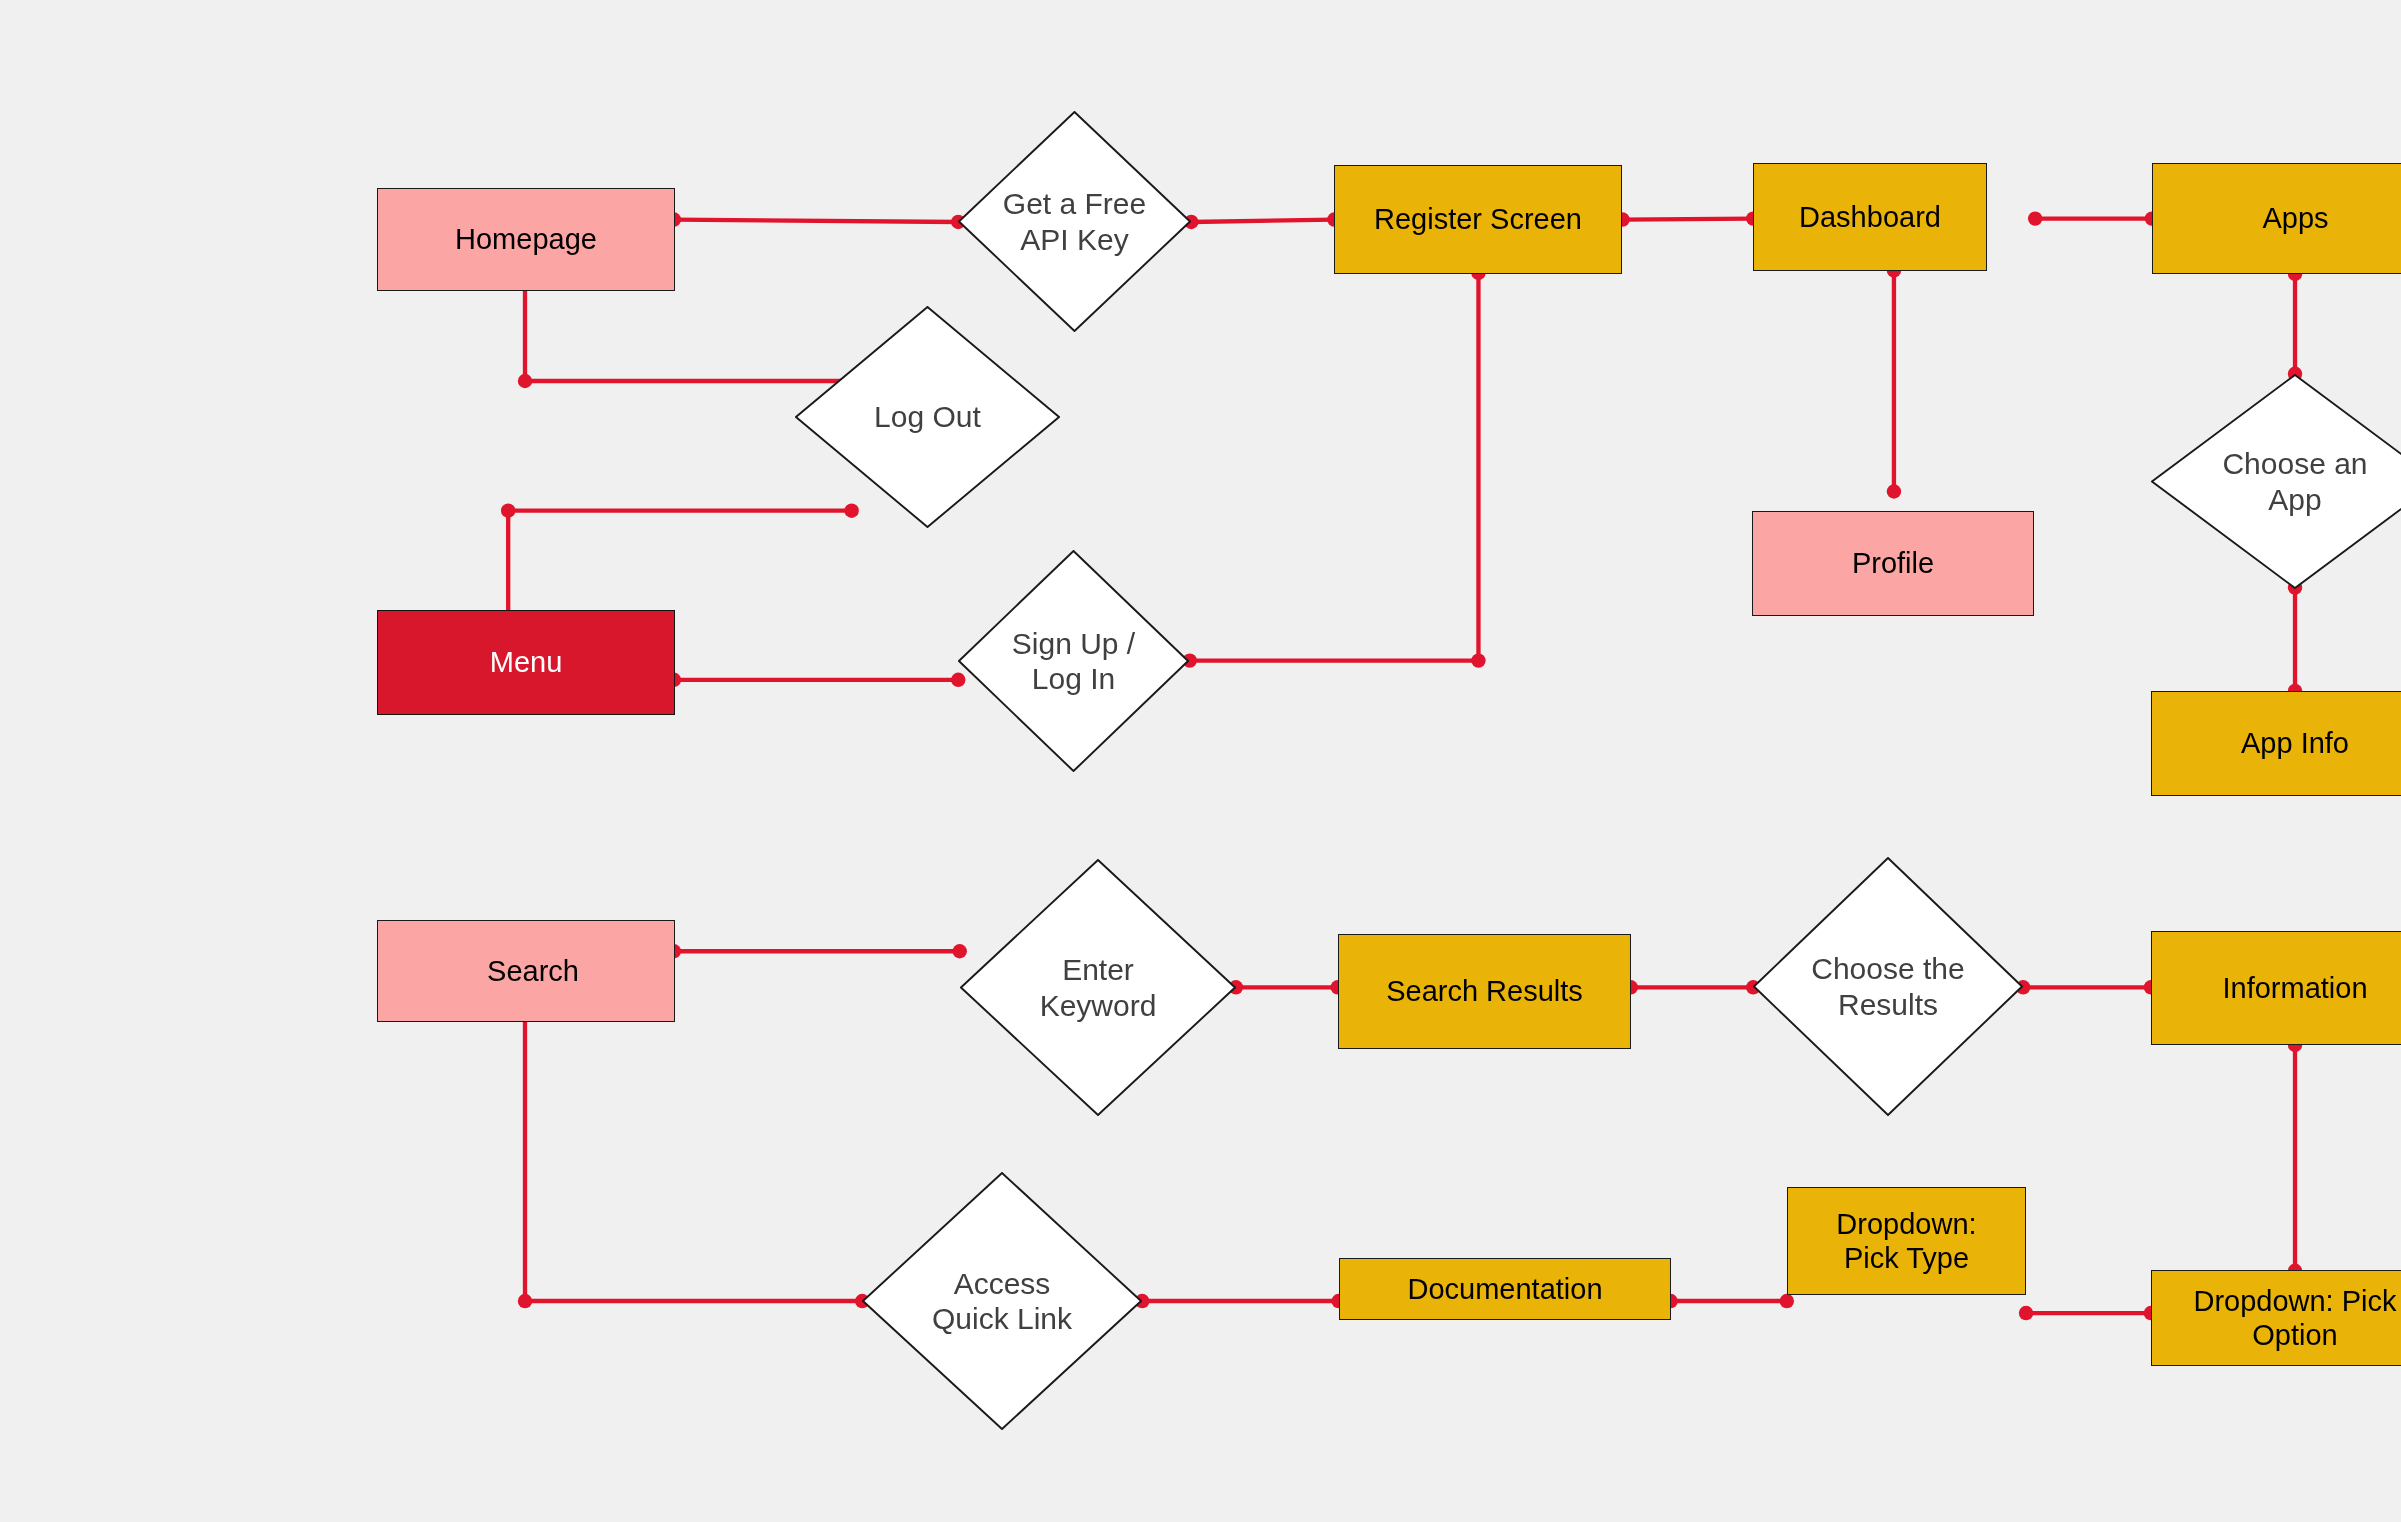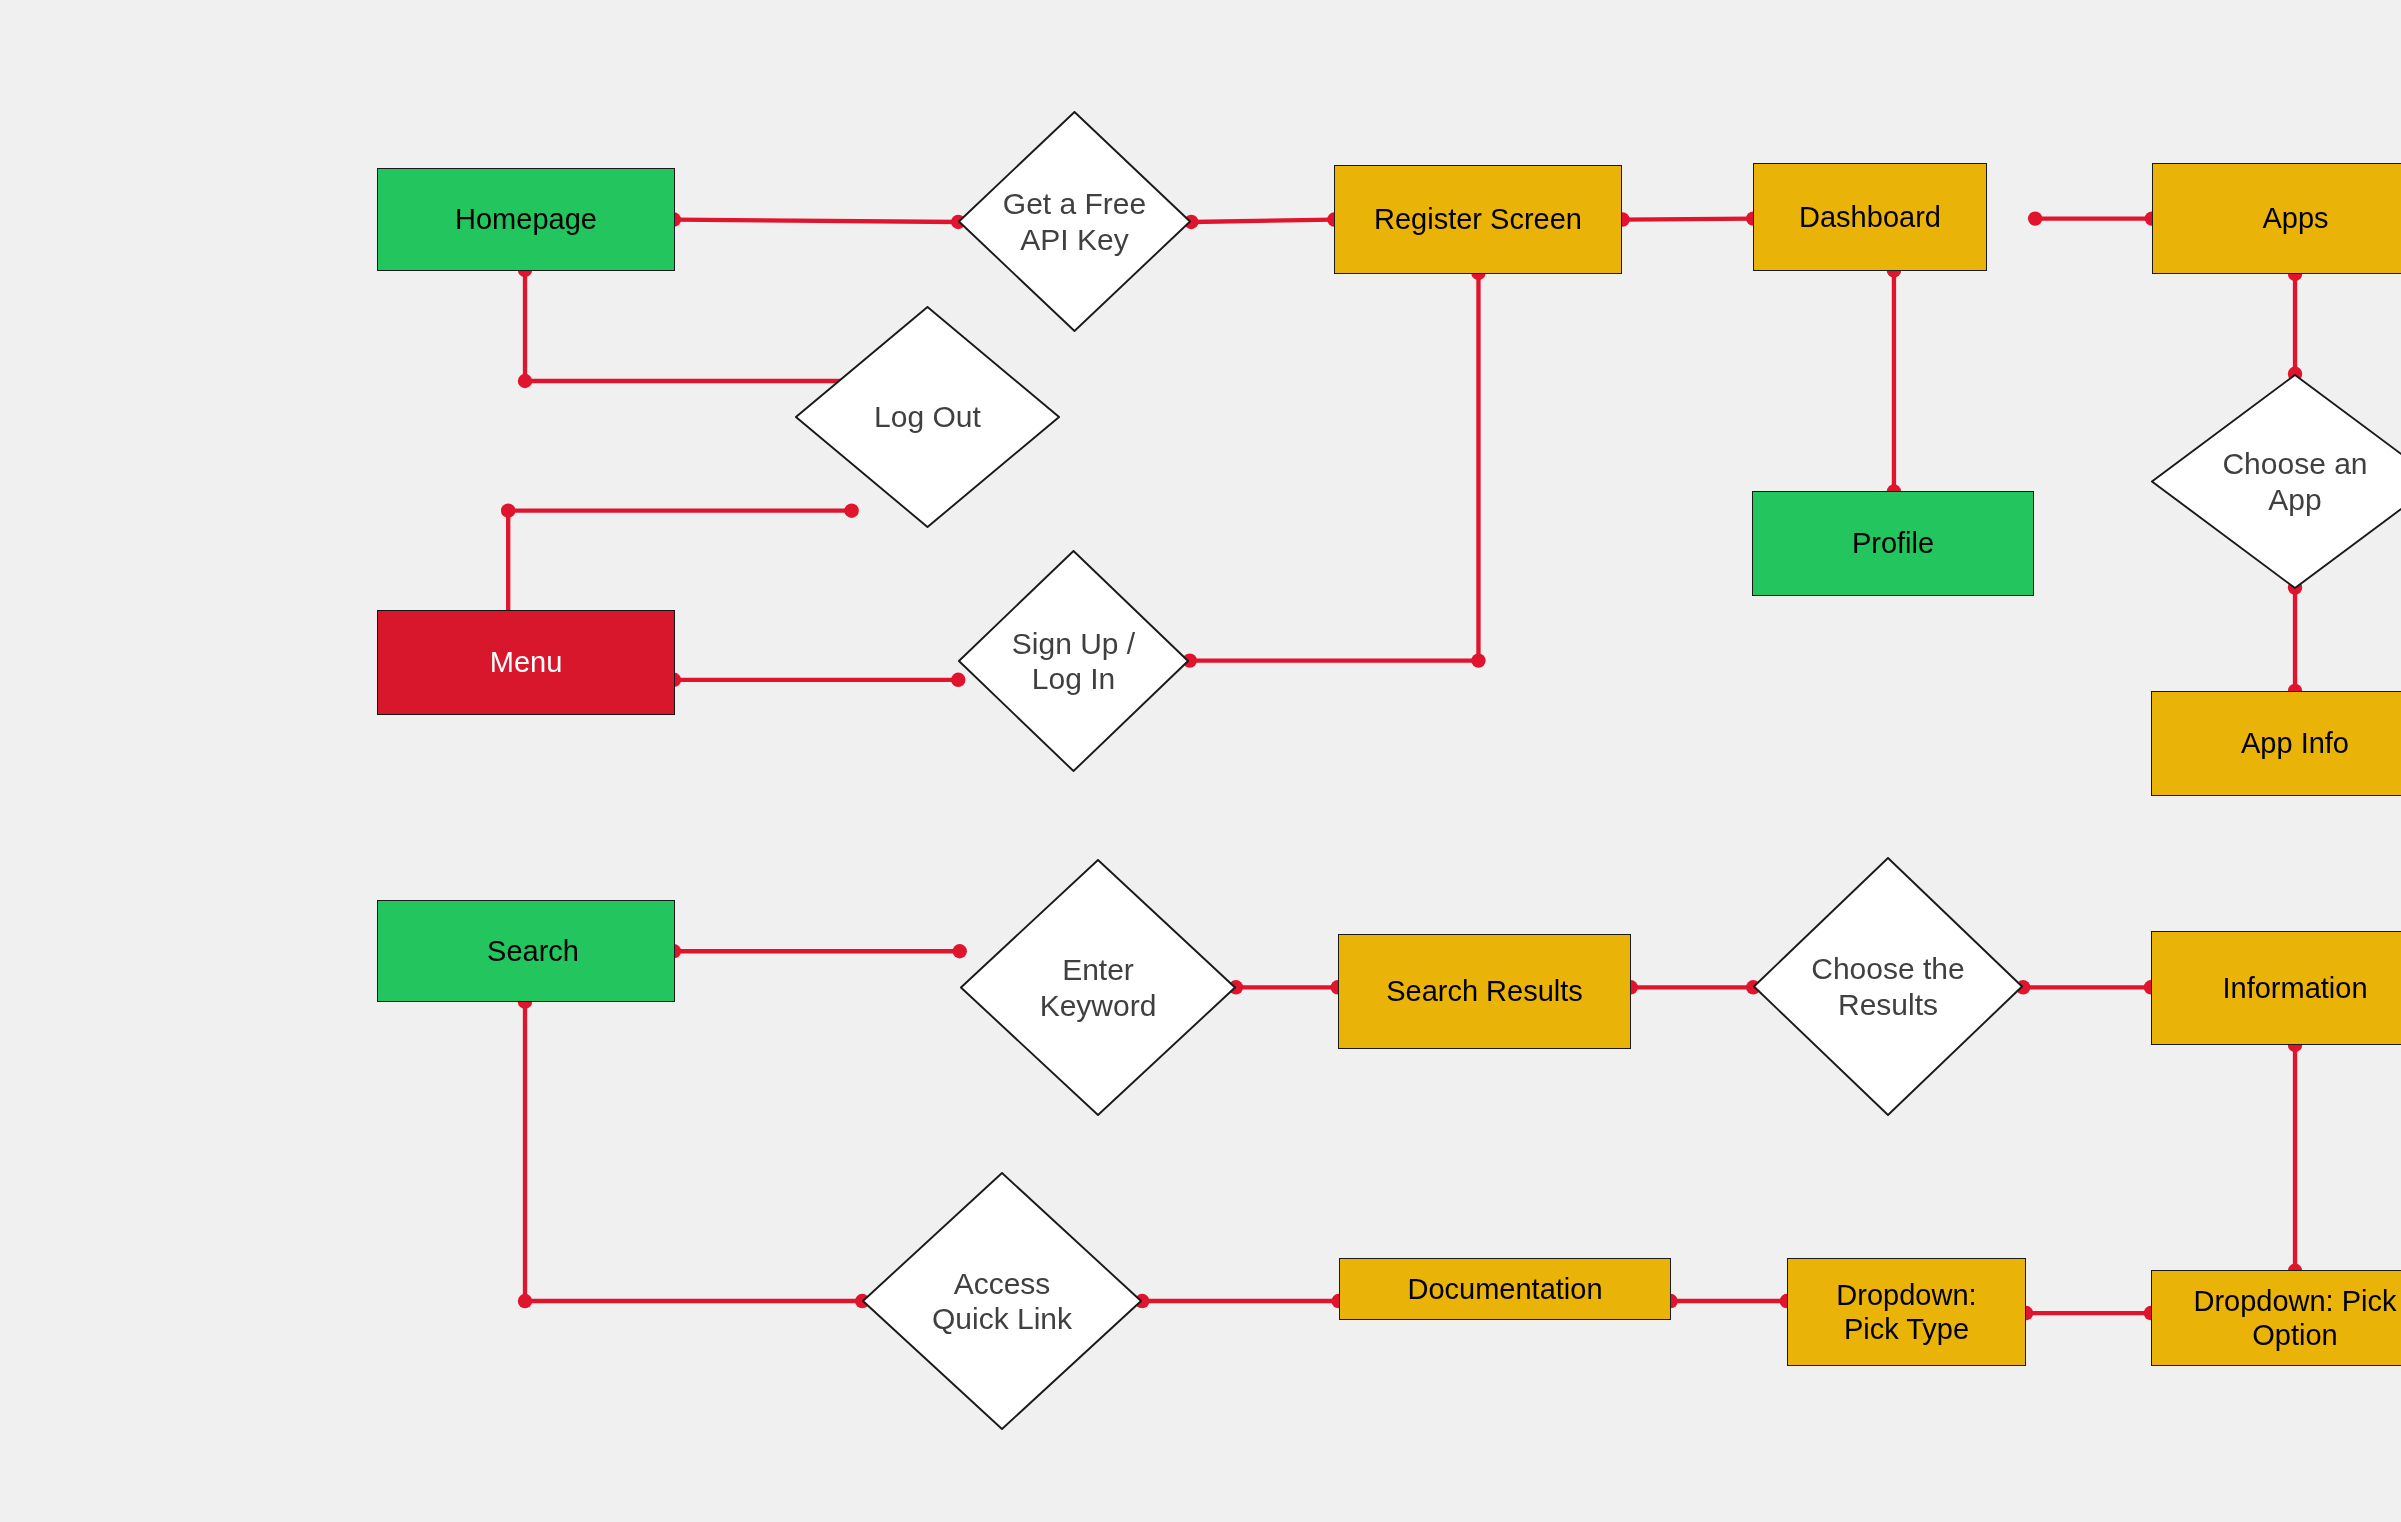--- a/index.html
+++ b/index.html
@@ -1,21 +1,21 @@
 <!DOCTYPE html>
 <html style="font-size:7.7px"><head>
 <meta charset="utf-8">
 <style>
   html,body{margin:0;padding:0;background:#f0f0f0;}
   body{font-family:"Liberation Sans", sans-serif;}
   #stage{position:relative;width:3602px;height:1523px;background:#f0f0f0;overflow:hidden;}
   #wires{position:absolute;left:0;top:0;width:3602px;height:1523px;}
   .node{position:absolute;box-sizing:border-box;display:flex;align-items:center;justify-content:center;text-align:center;line-height:1.18;}
   .rect{border:1.9px solid #1a1a1a;background:#eab308;color:#000;font-family:"Liberation Sans Narrow","Liberation Sans",sans-serif;font-stretch:condensed;font-size:29px;}
-  .rect.blue{background:#22c55e;}
+  .rect.blue{background:#fca5a5;margin-top:20px;}
   .rect.redfill{background:#d9172c;color:#ffffff;border-color:#141414;}
   .dia{background:transparent;color:#404040;font-family:"Liberation Sans",sans-serif;font-size:30px;}
   .dia .lbl{position:relative;z-index:2;width:72%;}
   .dia svg{position:absolute;left:0;top:0;width:100%;height:100%;z-index:1;}
   .rect .lbl{width:94%;}
 </style>
 </head>
 <body>
 
 <div id="stage">
@@ -226,21 +226,21 @@
         <polygon points="291.5,2 581,269 291.5,536 2,269" fill="#ffffff" stroke="#1a1a1a" stroke-width="4"></polygon>
       </svg>
     <span class="lbl" style="white-space:pre-line;">Access
 Quick Link</span>
   </div>
 
   <div class="node rect" style="left:1339px;top:1258px;width:332px;height:62px;">
     <span class="lbl">Documentation</span>
   </div>
 
-  <div class="node rect" style="left:1787px;top:1258px;width:239px;height:108px;">
+  <div class="node rect" style="left:1787px;top:1187px;width:239px;height:108px;">
     <span class="lbl" style="white-space:pre-line;">Dropdown:
 Pick Type</span>
   </div>
 
   <div class="node rect" style="left:2151px;top:1270px;width:288px;height:96px;">
     <span class="lbl" style="white-space:pre-line;">Dropdown: Pick
 Option</span>
   </div>
 
 </div>

